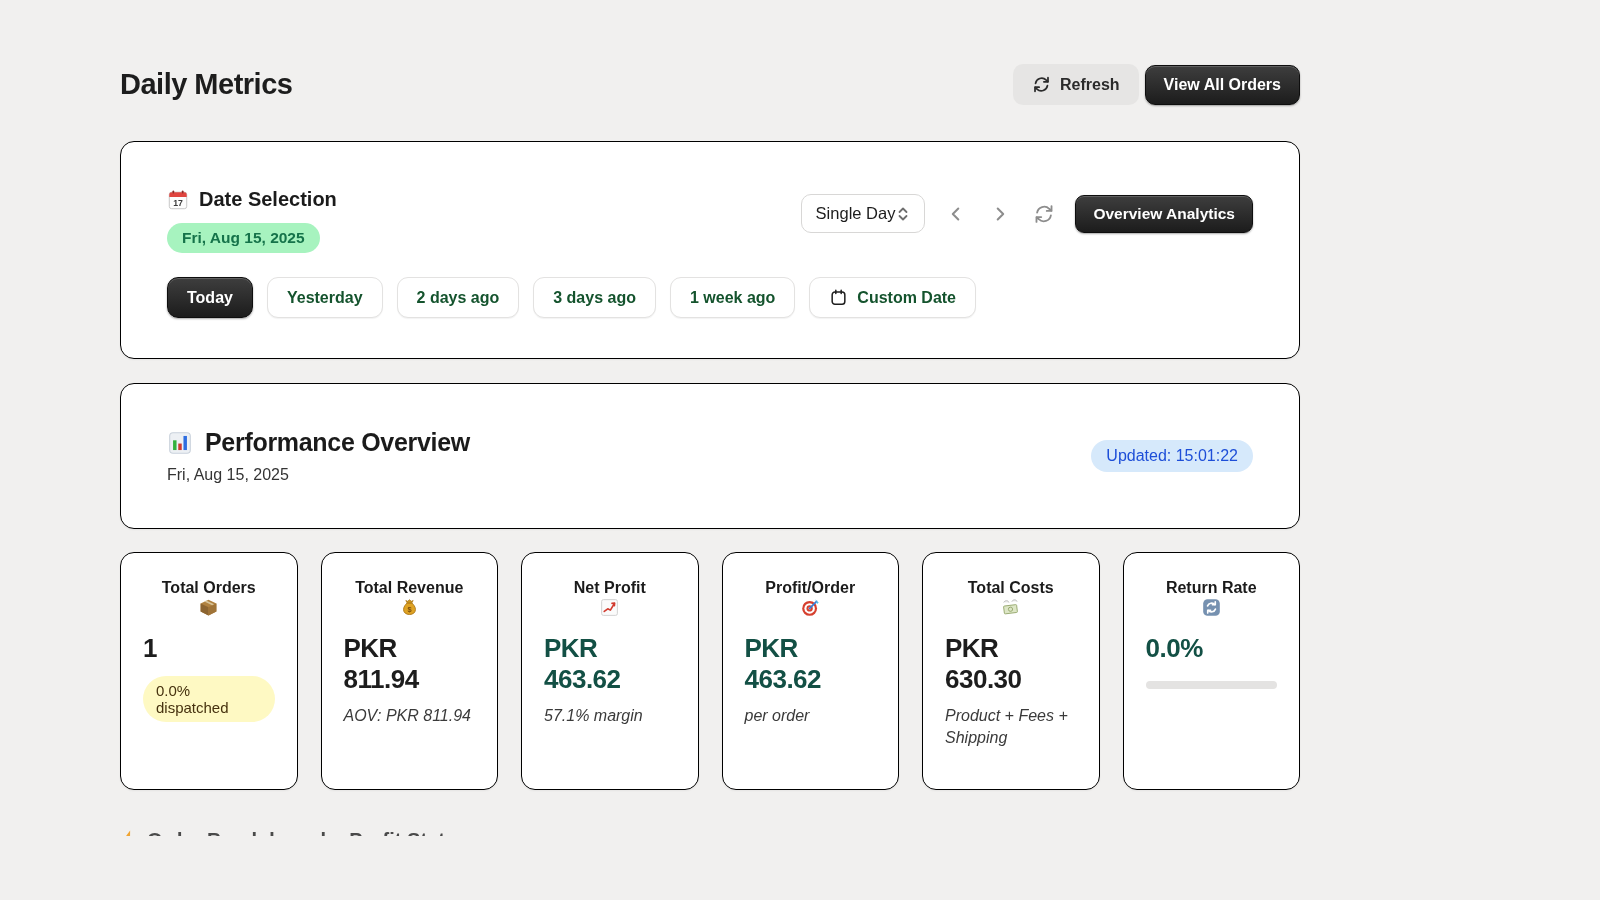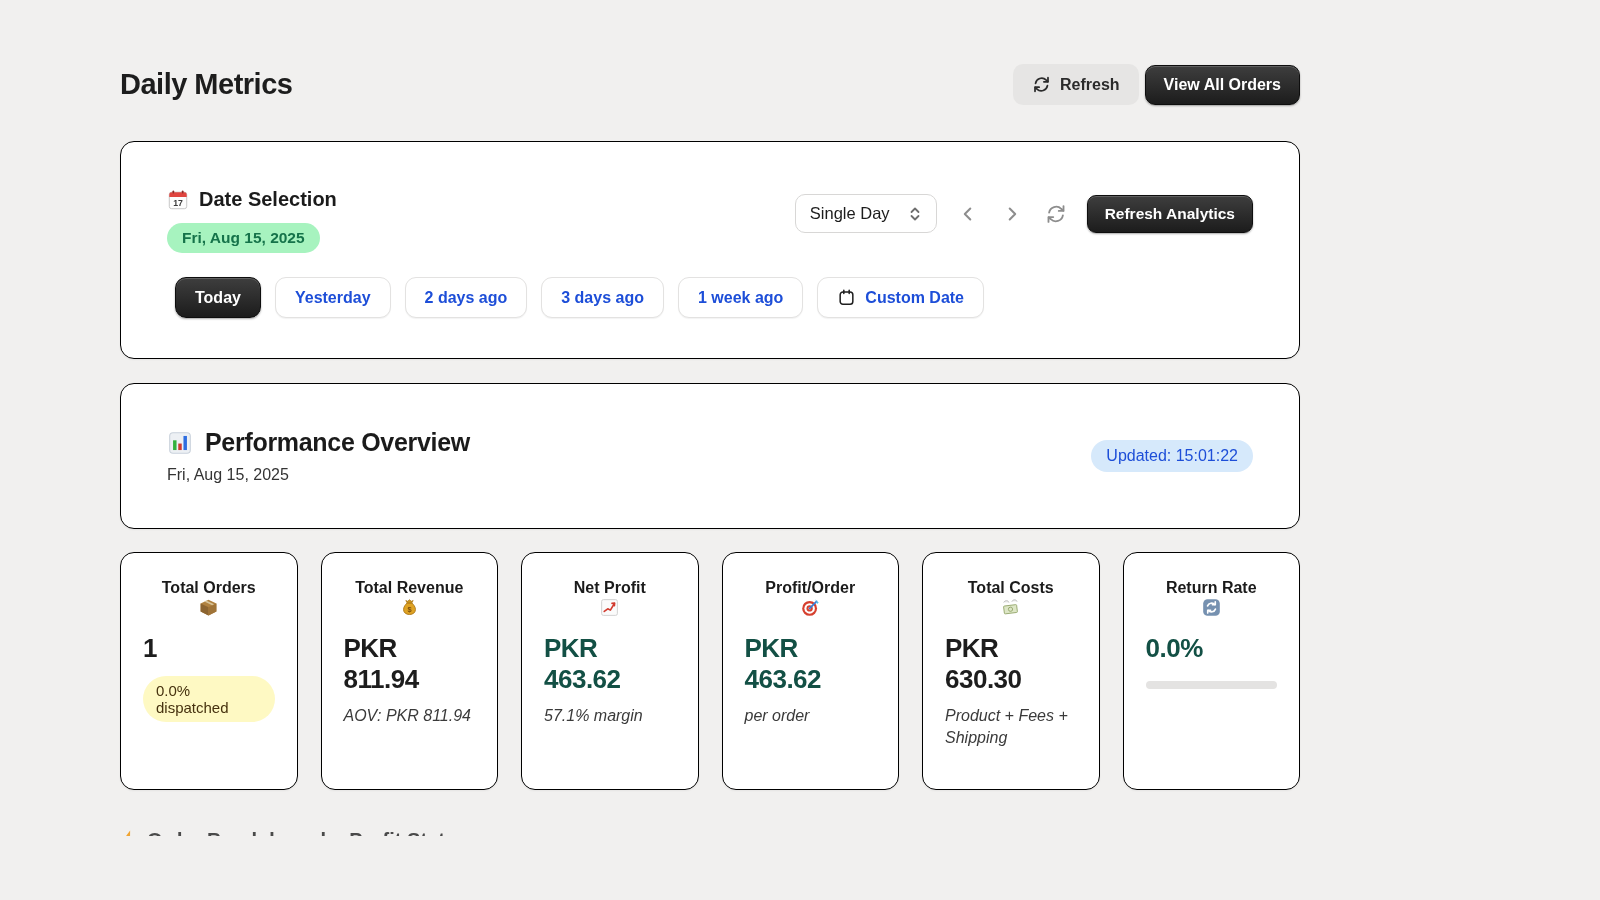--- a/index.html
+++ b/index.html
@@ -22,30 +22,30 @@
   .card { background: #fff; border: 1px solid #000000; border-radius: 14px;
           box-shadow: 0 1px 2px rgba(0,0,0,.05); }
 
   
   .date-card { margin-top: 36px; padding: 46px 46px 40px 46px; }
   .date-top { display: flex; justify-content: space-between; align-items: flex-start; }
   .date-title { display: flex; align-items: center; gap: 10px; font-size: 20px; font-weight: 700; color: #1b1b1b; }
   .date-badge { display: inline-block; margin-top: 12px; background: #a7f3bf; color: #15734a;
                 border-radius: 999px; padding: 6px 15px; font-size: 15.5px; font-weight: 600; }
   .date-controls { display: flex; align-items: center; gap: 18px; margin-top: 6px; }
-  .select-box { display: inline-flex; align-items: center; gap: 18px; background: #fff;
+  .select-box { display: inline-flex; align-items: center; gap: 1px; background: #fff;
                 border: 1px solid #d8d7d6; border-radius: 10px; padding: 9px 14px;
                 font-size: 16.5px; color: #1c1c1c; cursor: pointer; }
   .icon-btn { background: none; border: none; cursor: pointer; display: inline-flex; padding: 2px; }
   .quick-row { display: flex; gap: 14px; margin-top: 24px; }
   .qbtn { background: #fff; border: 1px solid #e3e2e1; border-radius: 11px; padding: 10px 19px;
-          font-size: 16px; font-weight: 600; color: #1d4ed8; cursor: pointer; font-family: inherit;
+          font-size: 16px; font-weight: 600; color: #14532d; cursor: pointer; font-family: inherit;
           box-shadow: 0 1px 1px rgba(0,0,0,.05); display: inline-flex; align-items: center; gap: 9px; }
   .qbtn.active { background: linear-gradient(180deg, #3e3e3e, #1c1c1c); color: #fff; border-color: #0e0e0e;
-                 box-shadow: inset 0 1px 0 rgba(255,255,255,.18), 0 1px 2px rgba(0,0,0,.35); margin-left: 8px; }
+                 box-shadow: inset 0 1px 0 rgba(255,255,255,.18), 0 1px 2px rgba(0,0,0,.35); }
 
   
   .perf-card { margin-top: 24px; padding: 44px 46px; display: flex; justify-content: space-between; align-items: center; }
   .perf-title { display: flex; align-items: center; gap: 12px; font-size: 25px; font-weight: 700;
                 color: #1b1b1b; letter-spacing: -0.3px; }
   .perf-sub { margin-top: 9px; font-size: 16px; color: #343434; }
   .updated-badge { background: #d6e9fb; color: #1d4ed8; border-radius: 999px; padding: 7px 15px; font-size: 16px; }
 
   
   .metrics { margin-top: 23px; display: grid; grid-template-columns: repeat(6, 1fr); gap: 23px; }
@@ -138,21 +138,21 @@
             <span>
               <svg width="22" height="22" viewBox="0 0 24 24" fill="none" stroke="#8d8d8d" stroke-width="2" stroke-linecap="round" stroke-linejoin="round">
                 <path d="M4.5 10.5a7.8 7.8 0 0 1 13.2-4.2l2.2 2.1"></path>
                   <polyline points="20.2 3.4 20.2 8.6 15 8.6"></polyline>
                 <path d="M19.5 13.5a7.8 7.8 0 0 1-13.2 4.2l-2.2-2.1"></path>
                   <polyline points="3.8 20.6 3.8 15.4 9 15.4"></polyline>
               </svg>
             </span>
           </button>
           <button class="btn btn-dark" style="font-size:15.5px;padding:9px 17px;border-radius:9px;">
-            <span>Refresh Analytics</span>
+            <span>Overview Analytics</span>
           </button>
         </div>
       </div>
 
       <div class="quick-row">
         <button class="qbtn active">Today</button>
         <button class="qbtn">Yesterday</button>
         <button class="qbtn">2 days ago</button>
         <button class="qbtn">3 days ago</button>
         <button class="qbtn">1 week ago</button>

